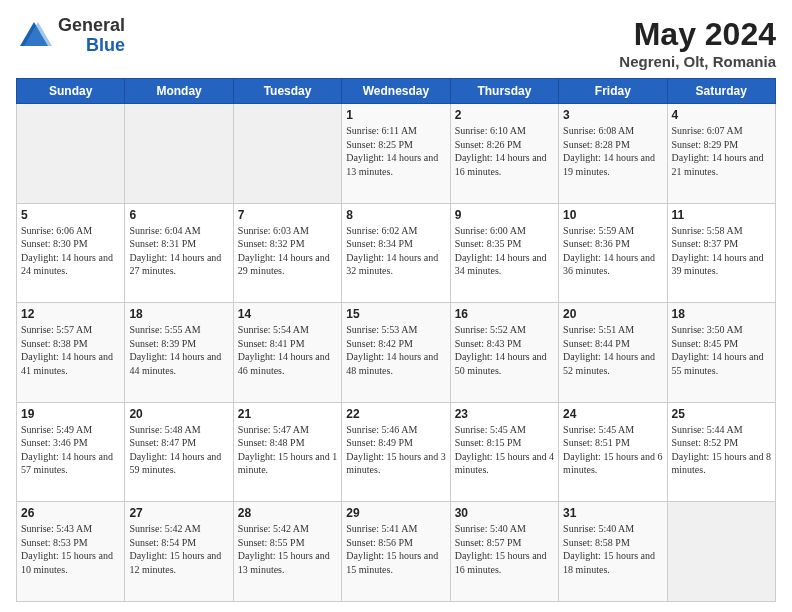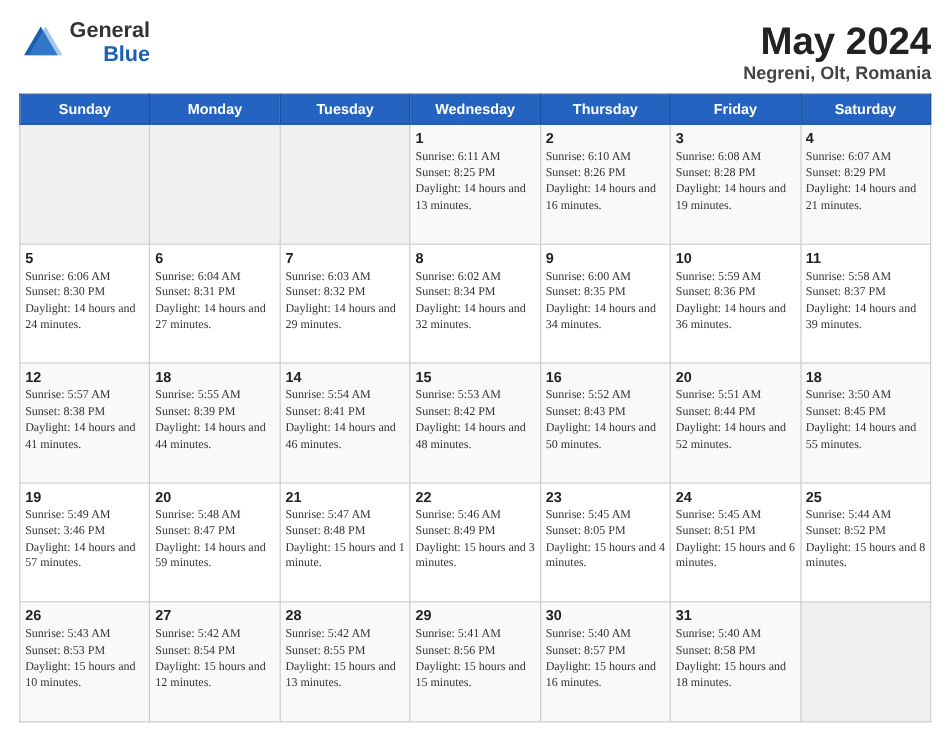--- a/index.html
+++ b/index.html
@@ -279,21 +279,21 @@
           </td>
           <td>
             <span class="day-num">22</span>
             <div class="day-info">Sunrise: 5:46 AM
 Sunset: 8:49 PM
 Daylight: 15 hours and 3 minutes.</div>
           </td>
           <td>
             <span class="day-num">23</span>
             <div class="day-info">Sunrise: 5:45 AM
-Sunset: 8:05 PM
+Sunset: 8:15 PM
 Daylight: 15 hours and 4 minutes.</div>
           </td>
           <td>
             <span class="day-num">24</span>
             <div class="day-info">Sunrise: 5:45 AM
 Sunset: 8:51 PM
 Daylight: 15 hours and 6 minutes.</div>
           </td>
           <td>
             <span class="day-num">25</span>

